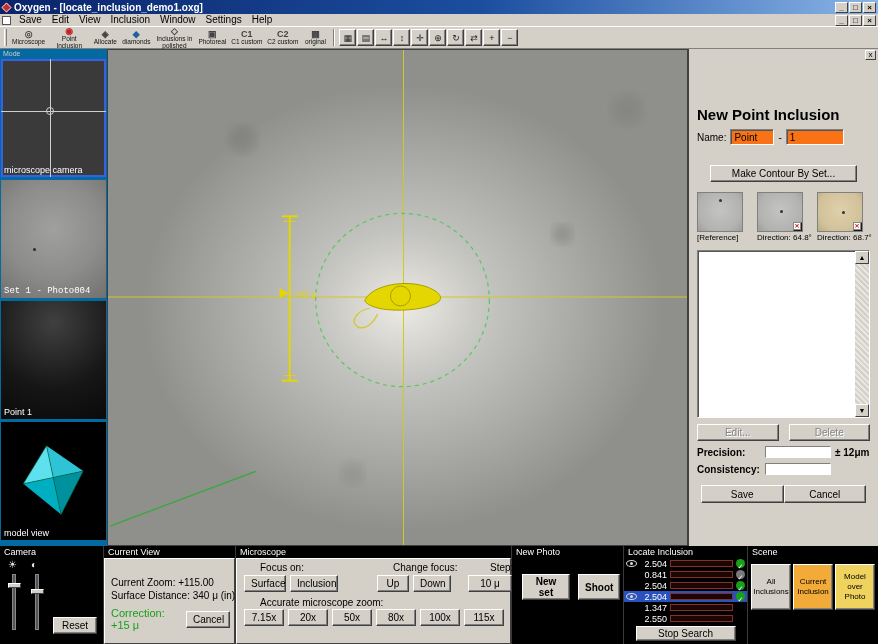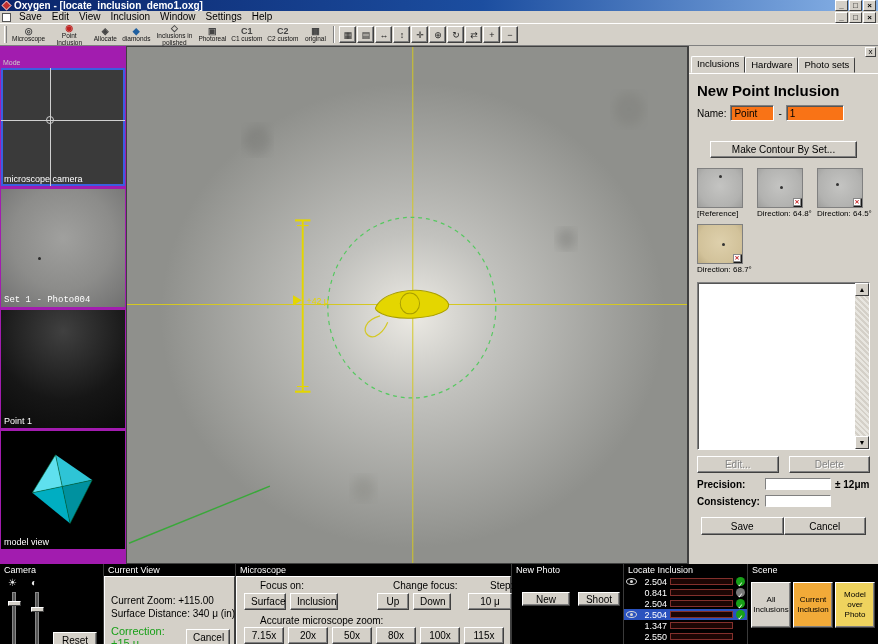--- a/index.html
+++ b/index.html
@@ -35,21 +35,21 @@
   .tlabel { font-size:6.5px; line-height:6.5px; text-align:center; white-space:nowrap; color:#111; }
   .tlabel.wrap { white-space:normal; width:38px; }
   .tsep { width:2px; margin:2px 3px; border-left:1px solid #808080; border-right:1px solid #fff; }
   .sbtn { width:17px; height:17px; align-self:center; background:#d4d0c8; border:1px solid; border-color:#fff #404040 #404040 #fff;
     box-shadow:inset -1px -1px 0 #808080; font-size:9px; line-height:14px; text-align:center; color:#222; padding:0; }
 
   
   .main { flex:0 0 497px; display:flex; background:#000; }
 
   
-  .sidebar { width:126px; background:#a21caf; display:flex; flex-direction:column; padding:12px 1px; }
+  .sidebar { width:107px; background:#0369a1; display:flex; flex-direction:column; padding:0 1px; }
   .mode-bar { height:10px; color:#ccc; font-size:7px; padding:1px 2px; }
   .thumb { position:relative; height:118px; margin-bottom:3px; overflow:hidden; background:#222; }
   .thumb.selected { outline:2px solid #3a5fe0; outline-offset:-2px; }
   .thumb-label { position:absolute; left:3px; bottom:2px; font-size:9px; color:#fff; z-index:3; }
   .t-cam { background:#3a3a3a; }
   .cross-v { position:absolute; left:49px; top:0; width:1px; height:100%; background:#cfcfcf; }
   .cross-h { position:absolute; top:52px; left:0; height:1px; width:100%; background:#cfcfcf; }
   .cross-c { position:absolute; left:45px; top:48px; width:8px; height:8px; border:1px solid #cfcfcf; border-radius:50%; }
   .t-photo { background:radial-gradient(circle at 50% 42%, #a0a09e 0%, #8c8c8a 55%, #707070 100%);font-family:Liberation Mono, monospace; }
   .speck { position:absolute; left:30%; top:58%; width:3px; height:3px; background:#2a2a2a; border-radius:50%; }
@@ -62,21 +62,21 @@
 
   
   .right-panel { width:190px; background:#d4d0c8; border-left:1px solid #404040; display:flex; flex-direction:column; }
   .rp-top { height:12px; display:flex; justify-content:flex-end; align-items:center; padding:1px 2px; }
   .rp-close { width:11px; height:10px; font-size:8px; line-height:8px; text-align:center; background:#d4d0c8;
     border:1px solid; border-color:#fff #404040 #404040 #fff; }
   .rp-tabs { display:flex; align-items:flex-end; height:16px; padding:0 2px; border-bottom:1px solid #fff; }
   .tab { font-size:9.5px; padding:1px 5px 2px; background:#d4d0c8; border:1px solid; border-color:#fff #404040 #d4d0c8 #fff;
     border-radius:2px 2px 0 0; margin-top:3px; }
   .tab.selected { position:relative; z-index:2; padding-bottom:3px; margin-top:1px; }
-  .rp-body { flex:1; padding:6px 8px 8px; display:flex; flex-direction:column; }
+  .rp-body { flex:1; padding:6px 8px 15px; display:flex; flex-direction:column;margin-top:37px; }
   .rp-title { font-size:15px; font-weight:bold; margin:2px 0 6px; }
   .name-row { display:flex; align-items:center; gap:4px; font-size:10px; margin-bottom:8px; }
   .tinput { font:10px "Liberation Sans",sans-serif; height:16px; background:#f97316; padding:0 3px;
     border:1px solid; border-color:#808080 #fff #fff #808080; box-shadow:inset 1px 1px 0 #555; }
   .btn { font:10px "Liberation Sans",sans-serif; color:#000; background:#d4d0c8; padding:1px 6px;
     border:1px solid; border-color:#fff #404040 #404040 #fff; box-shadow:inset -1px -1px 0 #808080; cursor:default; }
   .btn[disabled] { color:#848484; text-shadow:1px 1px 0 #fff; }
   .btn.wide { width:100%; height:17px; } .mt12 { margin-top:12px; }
   .thumb-grid { display:flex; flex-wrap:wrap; gap:6px 12px; margin-top:10px; }
   .rthumb { width:48px; }
@@ -123,21 +123,21 @@
   .cv-line { font-size:10px; padding:2px 6px 0; white-space:nowrap; }
   .cv-corr { display:flex; align-items:center; justify-content:space-between; padding:6px 4px 0 6px; }
   .cv-corr .btn { width:44px; height:17px; }
 
   .ms-label { position:absolute; font-size:10px;padding-left:16px; }
   .ms-btn { position:absolute; height:17px; }
   .zoom-row { position:absolute; left:7px; top:50px; display:flex; gap:4px; }
   .zoom-row .btn { width:40px; height:17px; padding:1px 0; text-align:center; }
 
   .np-btns { position:absolute; left:10px; top:16px; display:flex; gap:8px; }
-  .np-btns .btn { height:14px; }
+  .np-btns .btn { height:26px;font-weight:bold; }
 
   .lrow { display:flex; align-items:center; height:11px; padding:0 2px; gap:3px; }
   .lrow.selected { background:#2a52be; }
   .eye { position:relative; width:11px; height:7px; flex:0 0 11px; }
   .eye::before { content:""; position:absolute; inset:0; border:1px solid #d8d8d8; border-radius:50%; }
   .eye::after { content:""; position:absolute; left:4px; top:2px; width:3px; height:3px; background:#d8d8d8; border-radius:50%; }
   .lval { width:27px; text-align:right; font-size:9px; color:#fff; flex:0 0 27px; }
   .lbar { flex:1; height:7px; border:1px solid #83302c; background:#1c0604; }
   .lfill { height:100%; }
   .lcheck { width:9px; height:9px; flex:0 0 9px; border-radius:50%; text-align:center; }
@@ -299,25 +299,20 @@
         <path d="M 181 244 L 172 239 L 172 249 Z" fill="#e4d600"></path>
         <text x="186" y="248" fill="#e4d600" font-size="9" font-family="Liberation Sans, sans-serif">+42 μ</text>
         <line x1="2" y1="478" x2="148" y2="423" stroke="#3aa83a" stroke-width="1.4"></line>
       </svg>
     </div>
 
     <div class="right-panel">
       <div class="rp-top">
         <span class="rp-close">x</span>
       </div>
-      <div class="rp-tabs">
-        <span class="tab selected">Inclusions</span>
-        <span class="tab">Hardware</span>
-        <span class="tab">Photo sets</span>
-      </div>
       <div class="rp-body">
         <div class="rp-title">New Point Inclusion</div>
         <div class="name-row">
           <span>Name:</span>
           <input class="tinput" style="width: 44px;" value="Point">
           <span>-</span>
           <input class="tinput" style="width: 58px;" value="1">
         </div>
         <button class="btn wide mt12" style="width:85%;align-self:center">Make Contour By Set...</button>
         <div class="thumb-grid">
@@ -327,28 +322,20 @@
               </div>
             <div class="rthumb-cap">[Reference]</div>
           </div>
           <div class="rthumb">
             <div class="rthumb-img">
                 <span class="rdot" style="left:22px;top:17px"></span>
               <span class="corner"></span>
               <span class="xmark">✕</span>
               </div>
             <div class="rthumb-cap">Direction: 64.8°</div>
-          </div>
-          <div class="rthumb">
-            <div class="rthumb-img">
-                <span class="rdot" style="left:18px;top:14px"></span>
-              <span class="corner"></span>
-              <span class="xmark">✕</span>
-              </div>
-            <div class="rthumb-cap">Direction: 64.5°</div>
           </div>
           <div class="rthumb">
             <div class="rthumb-img tan">
                 <span class="rdot" style="left:24px;top:18px"></span>
               <span class="corner"></span>
               <span class="xmark">✕</span>
               </div>
             <div class="rthumb-cap">Direction: 68.7°</div>
           </div>
         </div>

